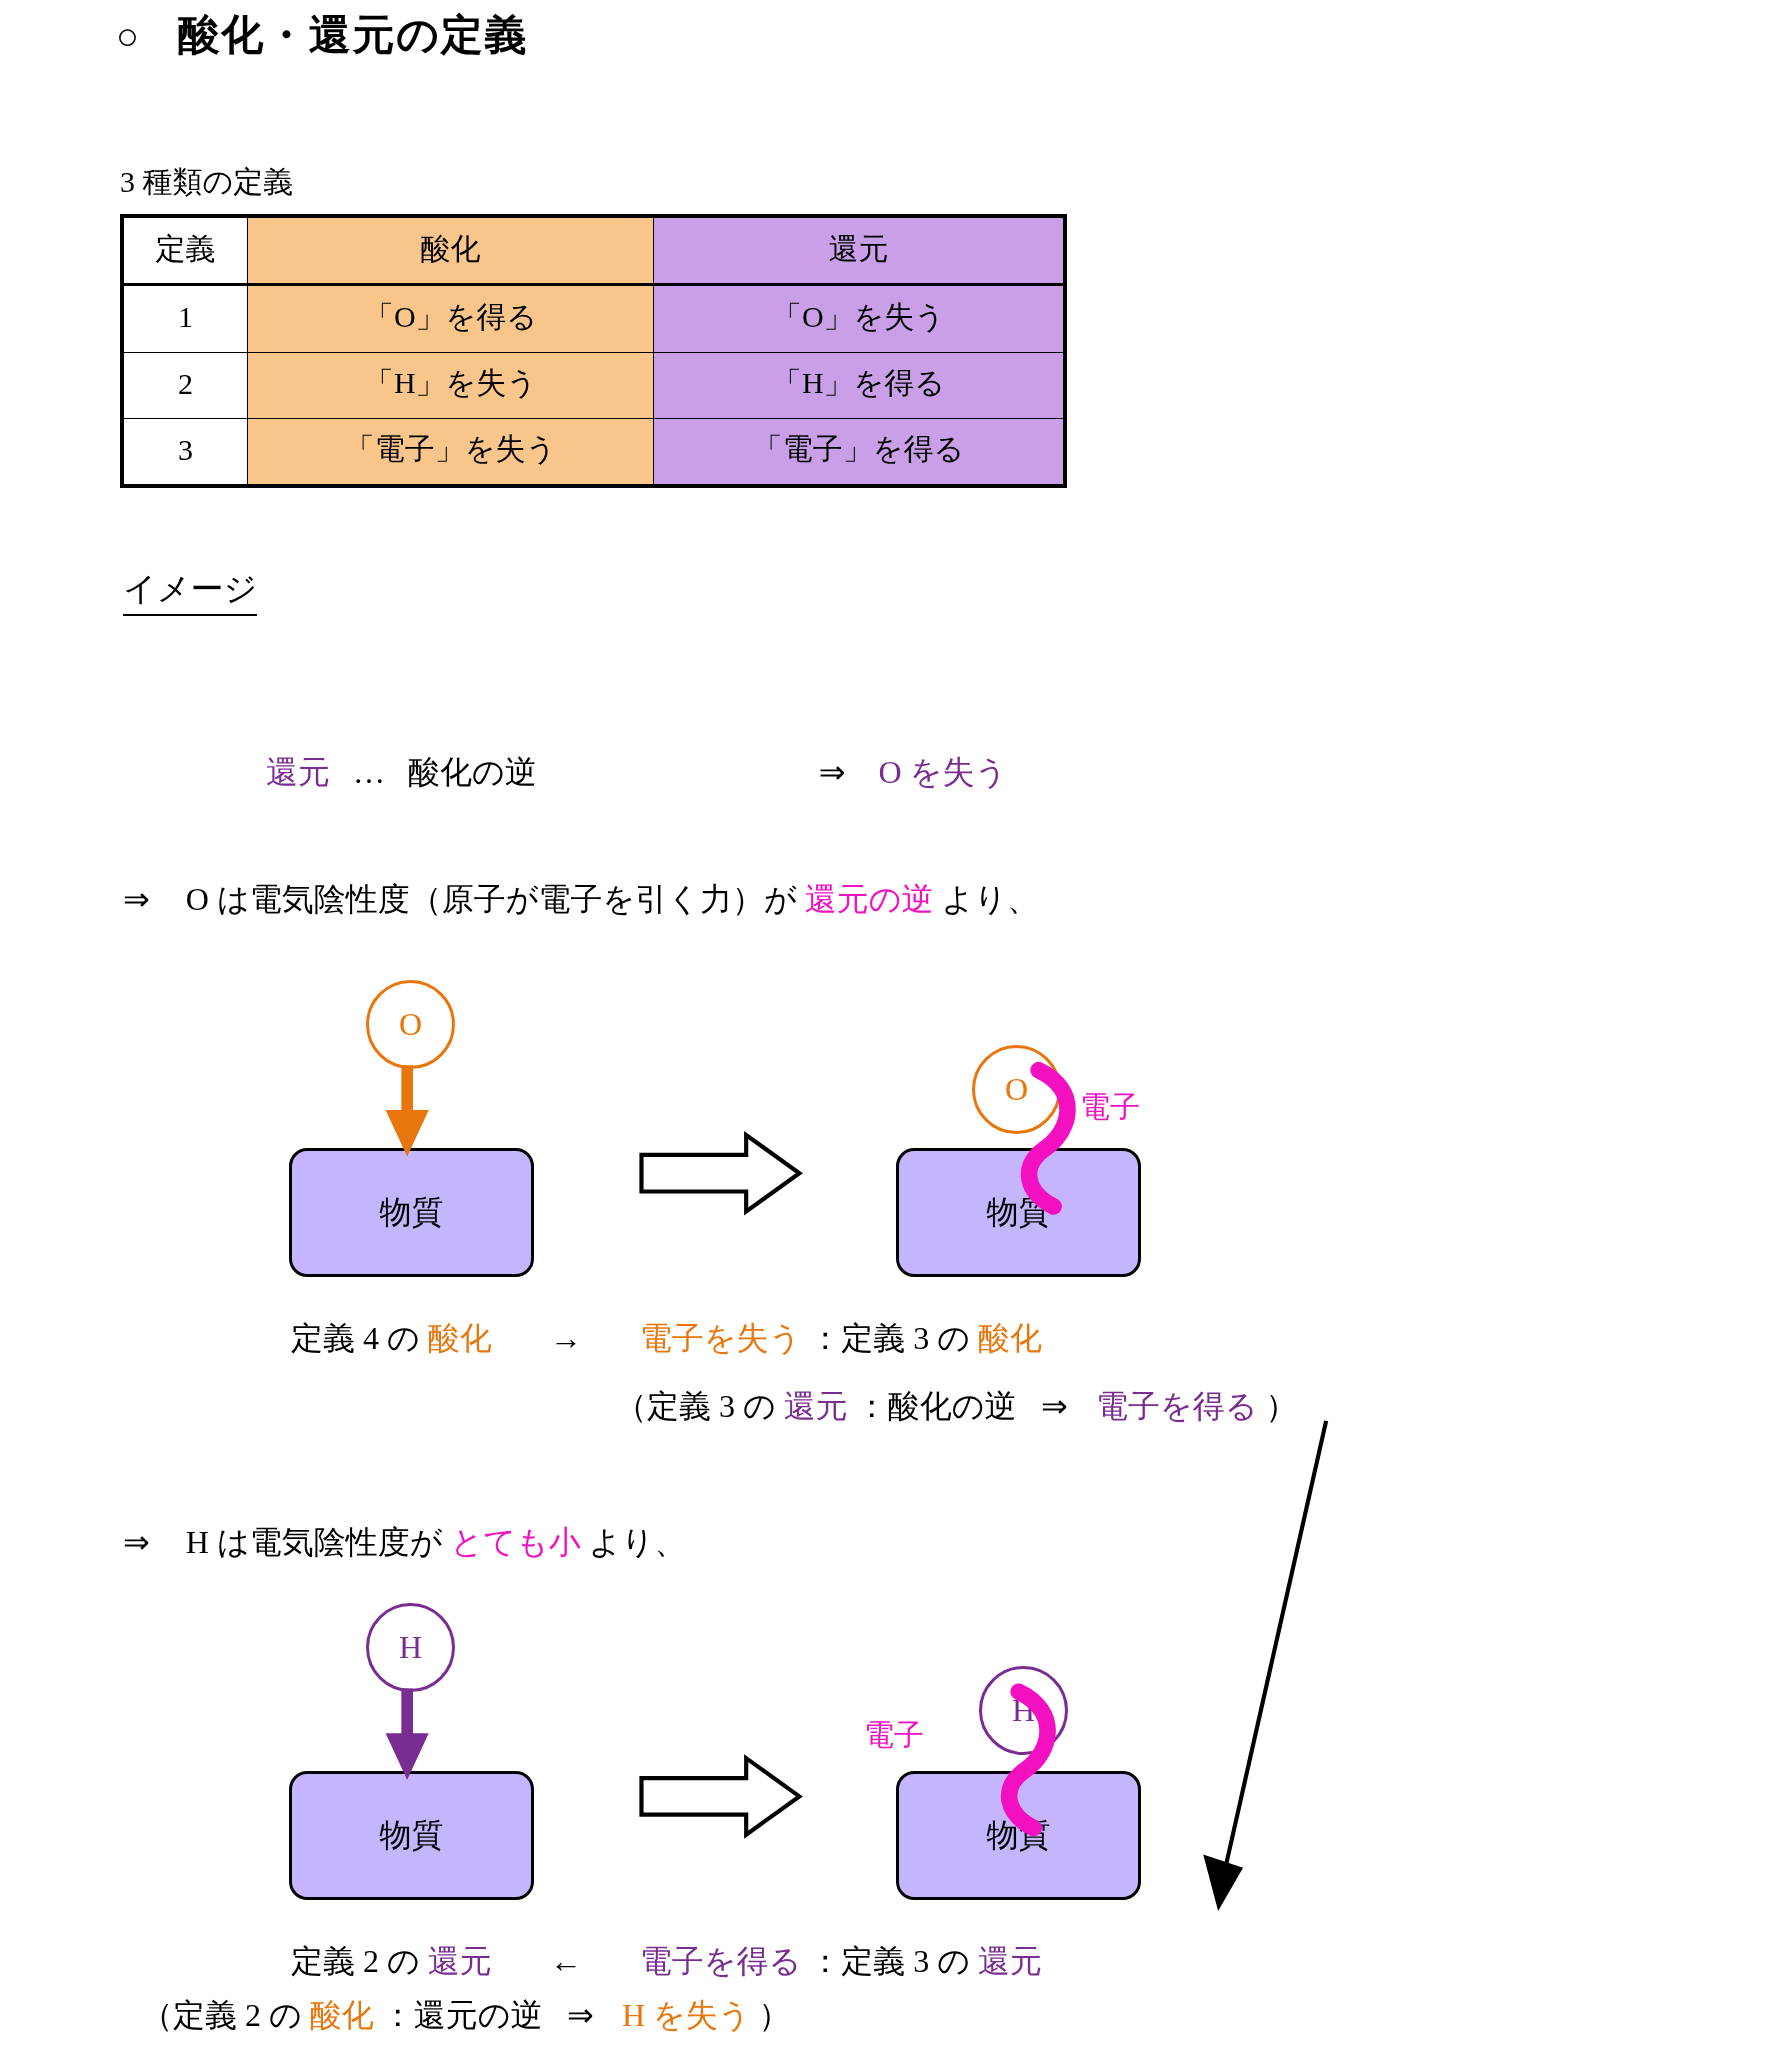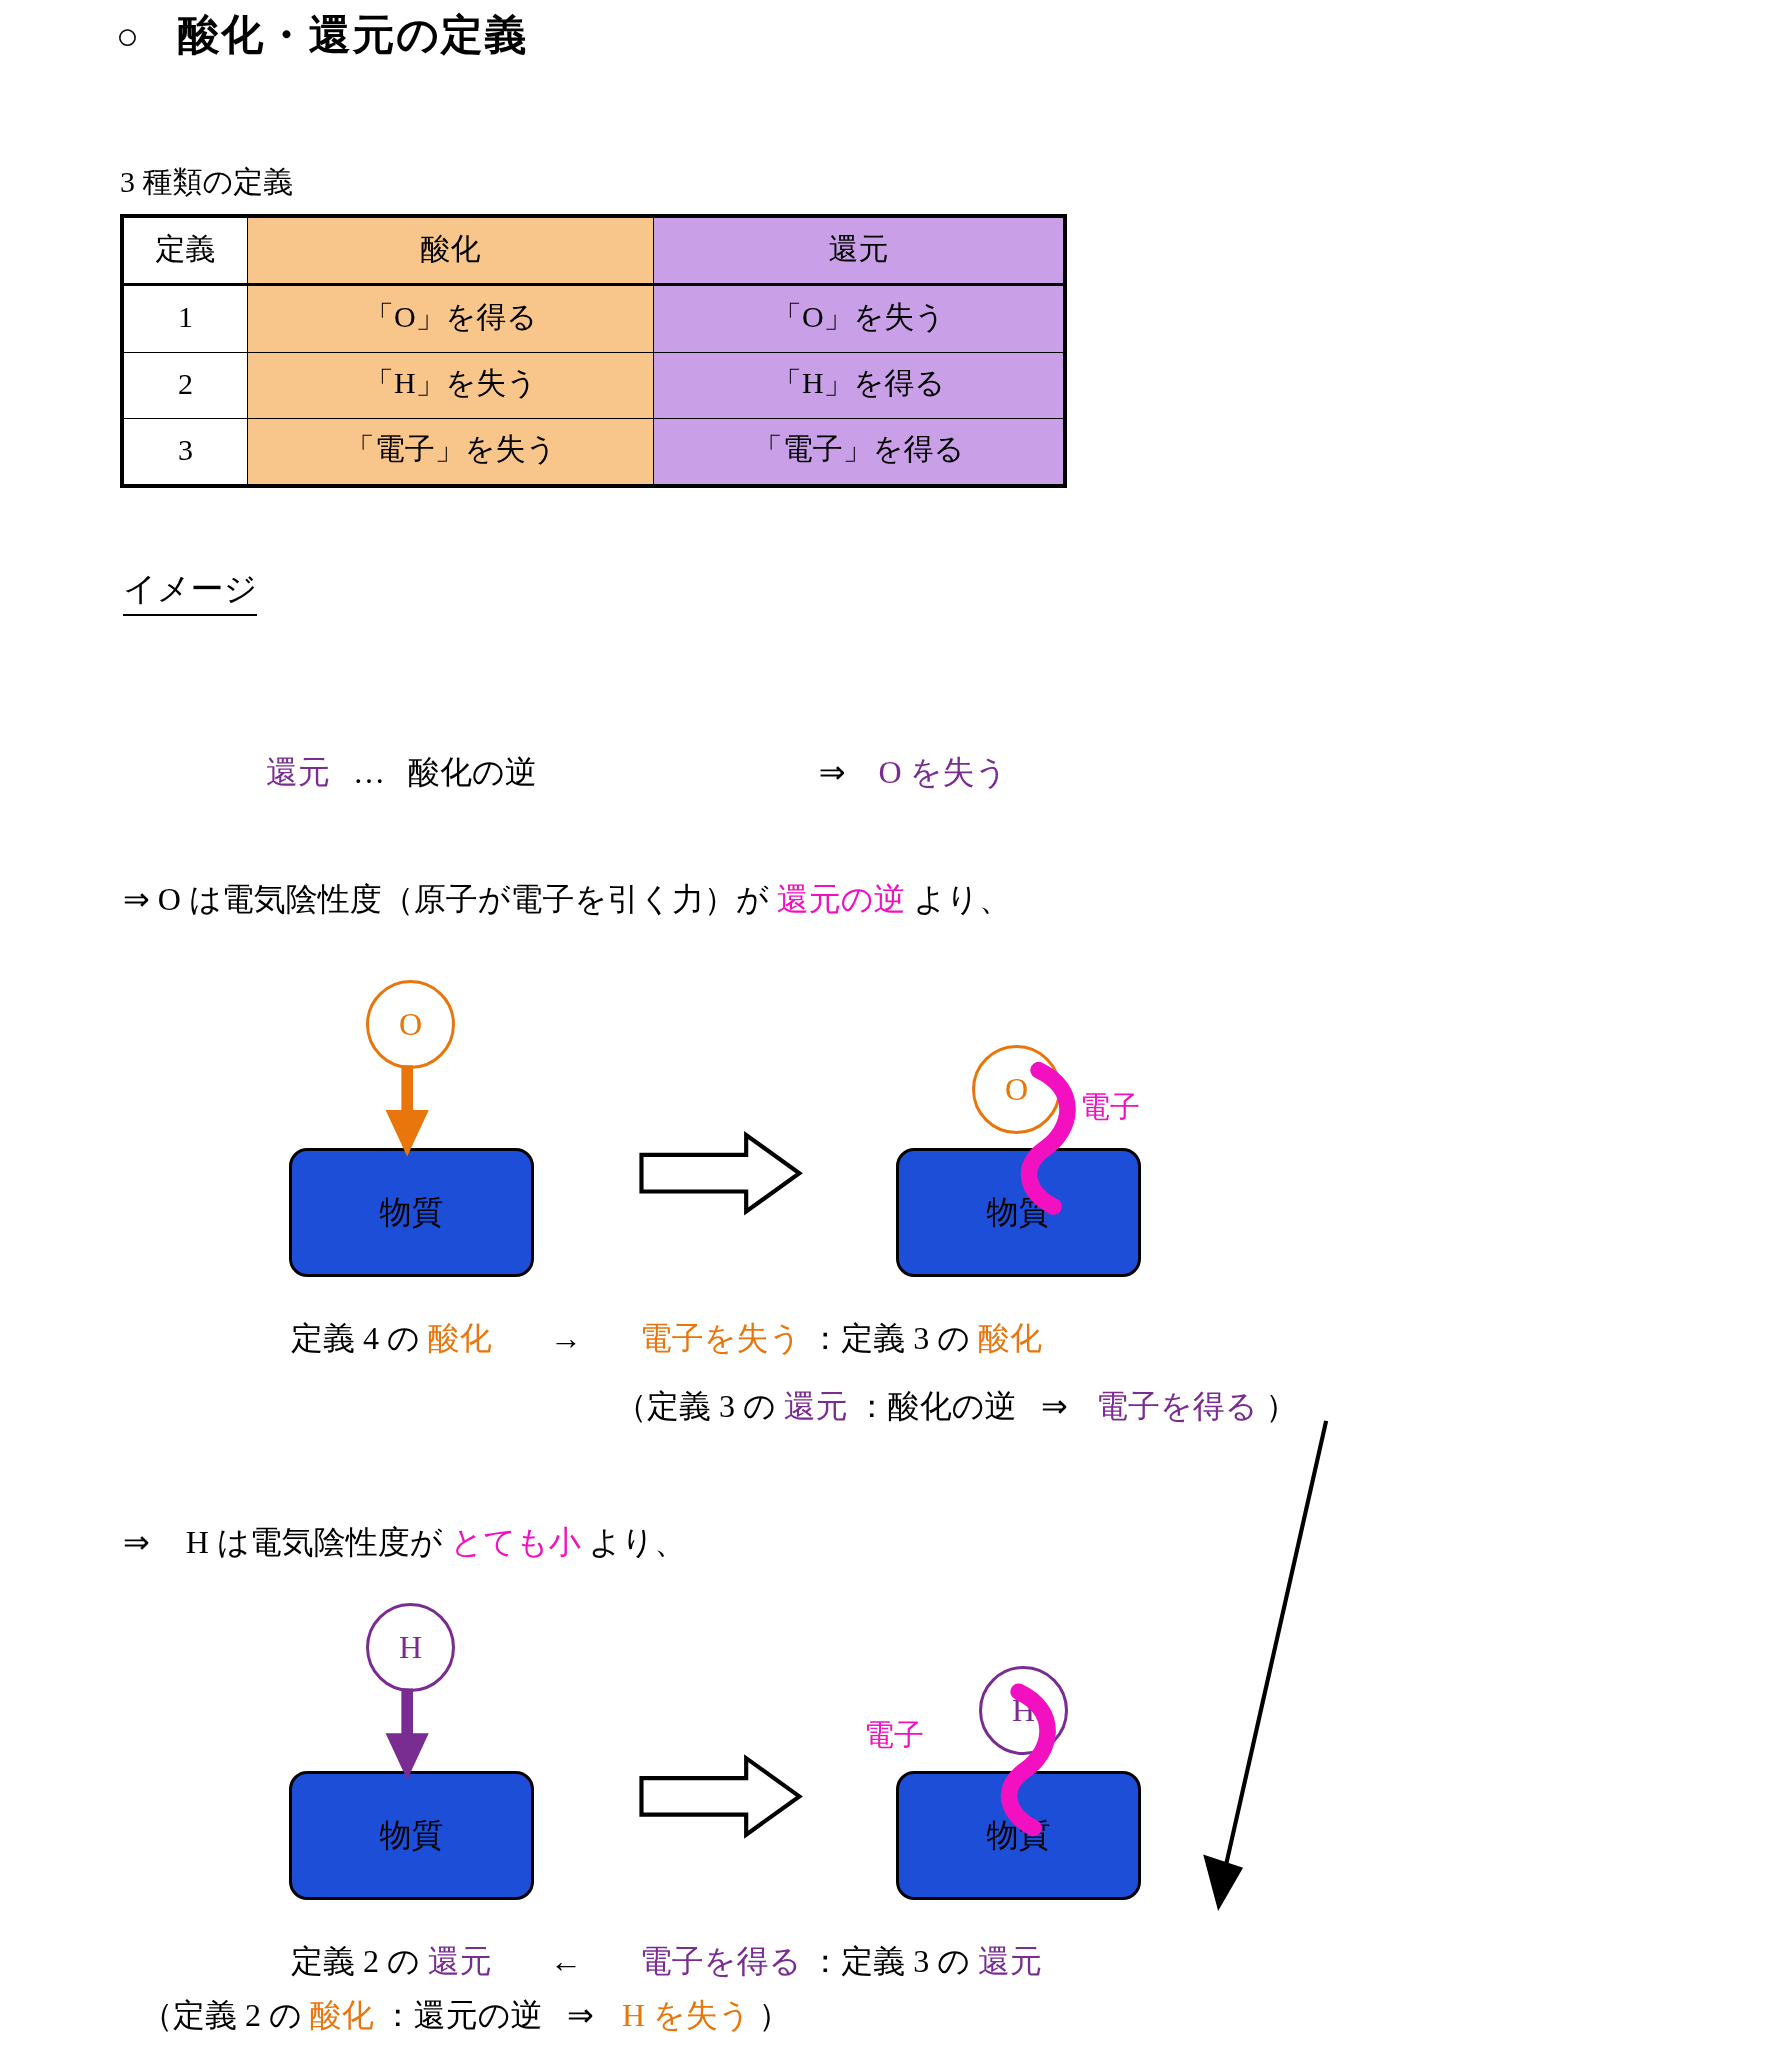--- a/index.html
+++ b/index.html
@@ -83,21 +83,21 @@
   }
   .or { color: #E8760C; }
   .pu { color: #7A2D91; }
   .mg { color: #F210C0; }
 
   
   .matter-box {
     position: absolute;
     border: 3.3px solid #000;
     border-radius: 18.3px;
-    background: #1d4ed8;
+    background: #c4b5fd;
     display: flex;
     align-items: center;
     justify-content: center;
     font-size: 32px;
   }
   .atom-circle {
     position: absolute;
     border-radius: 50%;
     display: flex;
     align-items: center;
@@ -153,21 +153,21 @@
   <div class="t" style="left:266px; top:755px;">
     <span class="pu">還元</span>
     <span style="margin:0 15px;">…</span>
     <span>酸化の逆</span>
     <span style="margin-left:274px;">⇒</span>
     <span class="pu" style="margin-left:25px;">O を失う</span>
   </div>
 
   <div class="t" style="left:123px; top:882px;">
     <span>⇒</span>
-    <span style="">O は電気陰性度（原子が電子を引く力）が</span>
+    <span style="margin-left:28px;">O は電気陰性度（原子が電子を引く力）が</span>
     <span class="mg">還元の逆</span>
     <span>より、</span>
   </div>
 
   <div class="atom-circle atom-o" style="left:366px; top:980px; width:83px; height:83px;">
     <span>O</span>
   </div>
   <div class="matter-box" style="left:289px; top:1148px; width:239px; height:123px;">
     <span>物質</span>
   </div>

